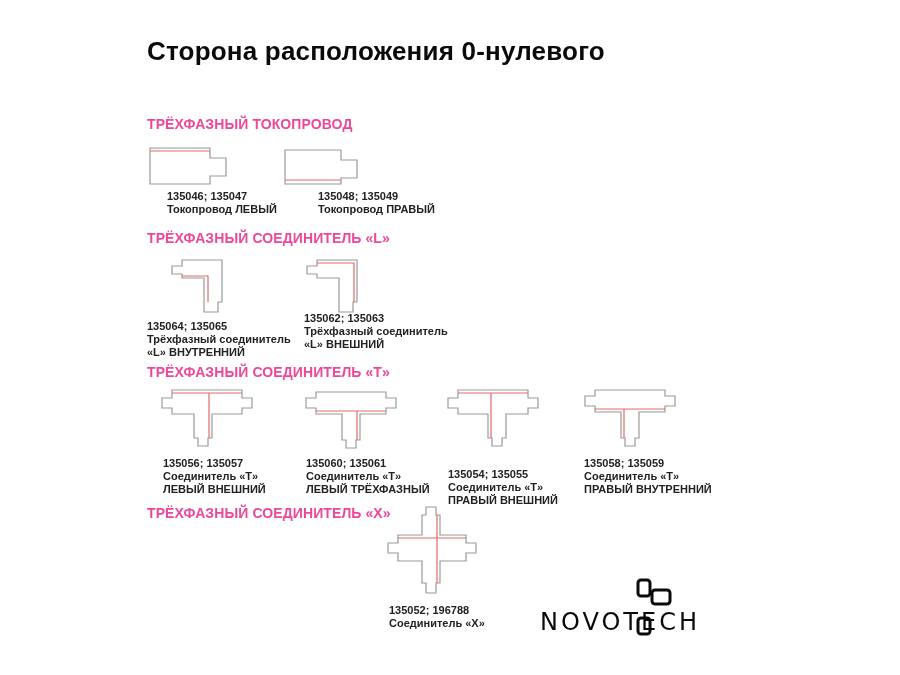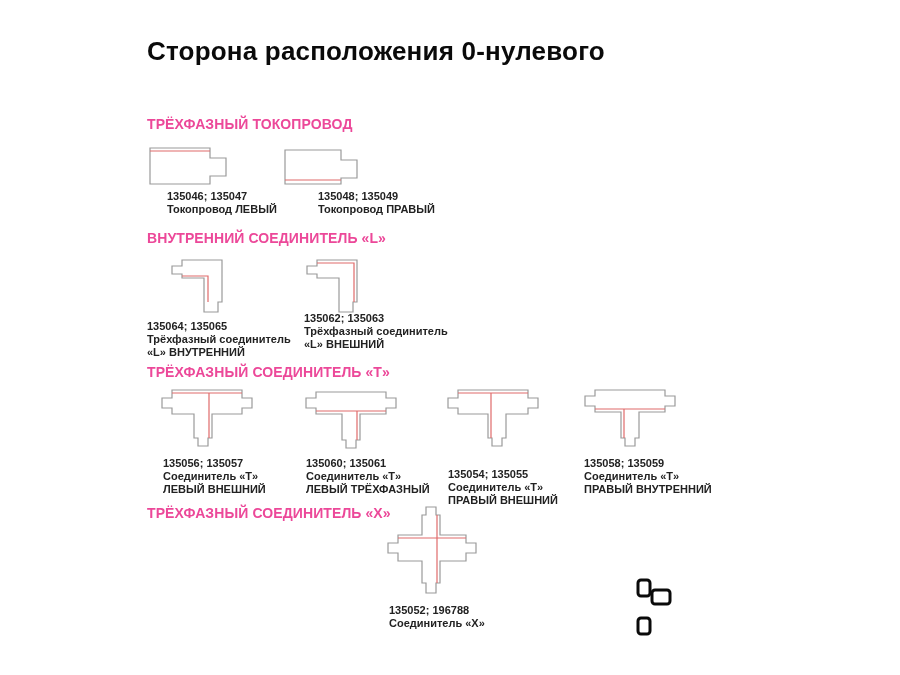--- a/index.html
+++ b/index.html
@@ -37,21 +37,21 @@
 
 <svg class="shape" style="left:283px; top:148px;" width="90" height="40">
   <path class="outline" d="M2,2 H58 V12 H74 V30 H58 V36 H2 Z"></path>
   <line class="wire" x1="2" y1="32" x2="58" y2="32"></line>
 </svg>
 <div class="caption" style="left:284px; top:190px;margin-left:34px;">
   <div>135048; 135049</div>
   <div>Токопровод ПРАВЫЙ</div>
 </div>
 
-<div class="section" style="left:147px; top:230px;">ВНУТРЕННИЙ СОЕДИНИТЕЛЬ «L»</div>
+<div class="section" style="left:147px; top:230px;">ТРЁХФАЗНЫЙ СОЕДИНИТЕЛЬ «L»</div>
 
 <svg class="shape" style="left:168px; top:258px;" width="60" height="60">
   <path class="outline" d="M14,2 H54 V44 H50 V54 H36 V44 H36 V20 H14 V16 H4 V8 H14 Z"></path>
   <path class="wire" d="M14,18 H40 V44"></path>
 </svg>
 <div class="caption" style="left:147px; top:320px;">
   <div>135064; 135065</div>
   <div>Трёхфазный соединитель</div>
 
   <div>«L» ВНУТРЕННИЙ</div>
@@ -125,13 +125,14 @@
   <div>Соединитель «Х»</div>
 </div>
 
 <div class="logo">
   <svg width="220" height="60" style="position:absolute;left:0;top:0;">
 
     <rect x="98" y="2" width="12" height="16" rx="3" fill="none" stroke="#0a0a0a" stroke-width="3"></rect>
     <rect x="112" y="12" width="18" height="14" rx="3" fill="none" stroke="#0a0a0a" stroke-width="3"></rect>
     <rect x="98" y="40" width="12" height="16" rx="3" fill="none" stroke="#0a0a0a" stroke-width="3"></rect>
   </svg>
+  <div class="logo-text">NOVOTECH</div>
 </div>
 
 </body></html>

